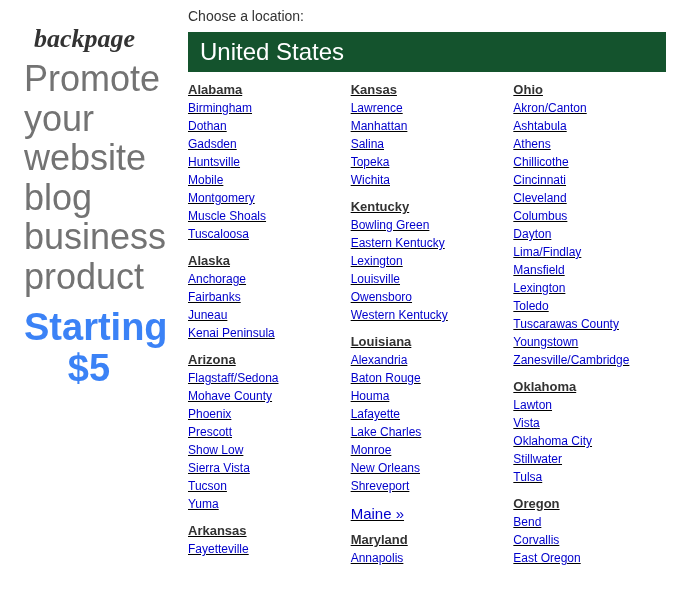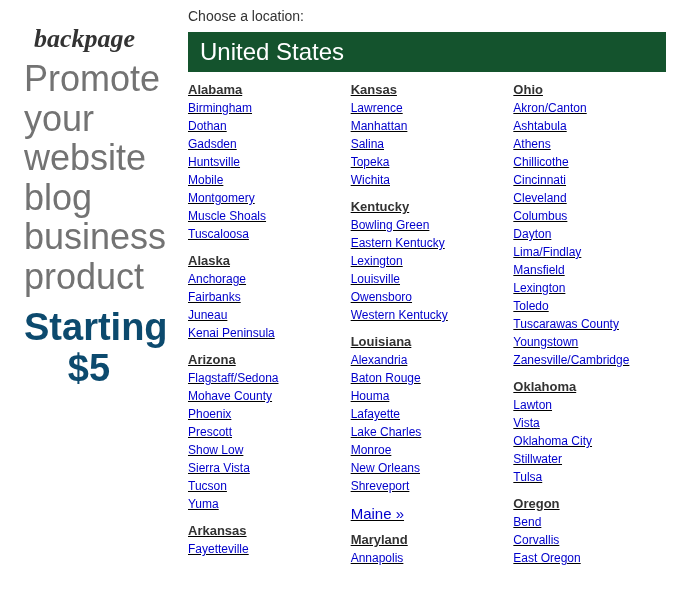--- a/index.html
+++ b/index.html
@@ -6,21 +6,21 @@
     body { font-family: Arial, sans-serif; font-size: 13px; background: #fff; width: 676px; min-height: 615px; }
 
     .container { display: flex; width: 676px; }
 
     .left-panel { width: 178px; min-height: 615px; padding: 24px; flex-shrink: 0; }
 
     .backpage-logo { font-family: Georgia, serif; font-style: italic; font-size: 26px; font-weight: bold; color: #333; margin-bottom: 5px; margin-left: 10px; }
 
     .promo-text { font-size: 36px; font-weight: normal; color: #737373; line-height: 1.1; text-align: left; margin-bottom: 10px; }
 
-    .starting-text { font-size: 38px; font-weight: bold; color: #0c4a6e; text-align: center; line-height: 1.1; margin-top: 10px; }
+    .starting-text { font-size: 38px; font-weight: bold; color: #3b82f6; text-align: center; line-height: 1.1; margin-top: 10px; }
 
     .right-panel { flex: 1; padding: 8px 10px; }
 
     .choose-label { font-size: 14px; color: #333; margin-bottom: 8px; }
 
     .us-header { background: #14532d; color: #fff; font-size: 24px; font-weight: normal; padding: 6px 12px; margin-bottom: 10px; }
 
     .states-grid { display: grid; grid-template-columns: 1fr 1fr 1fr; gap: 0 10px; }
 
     .state-column { }

